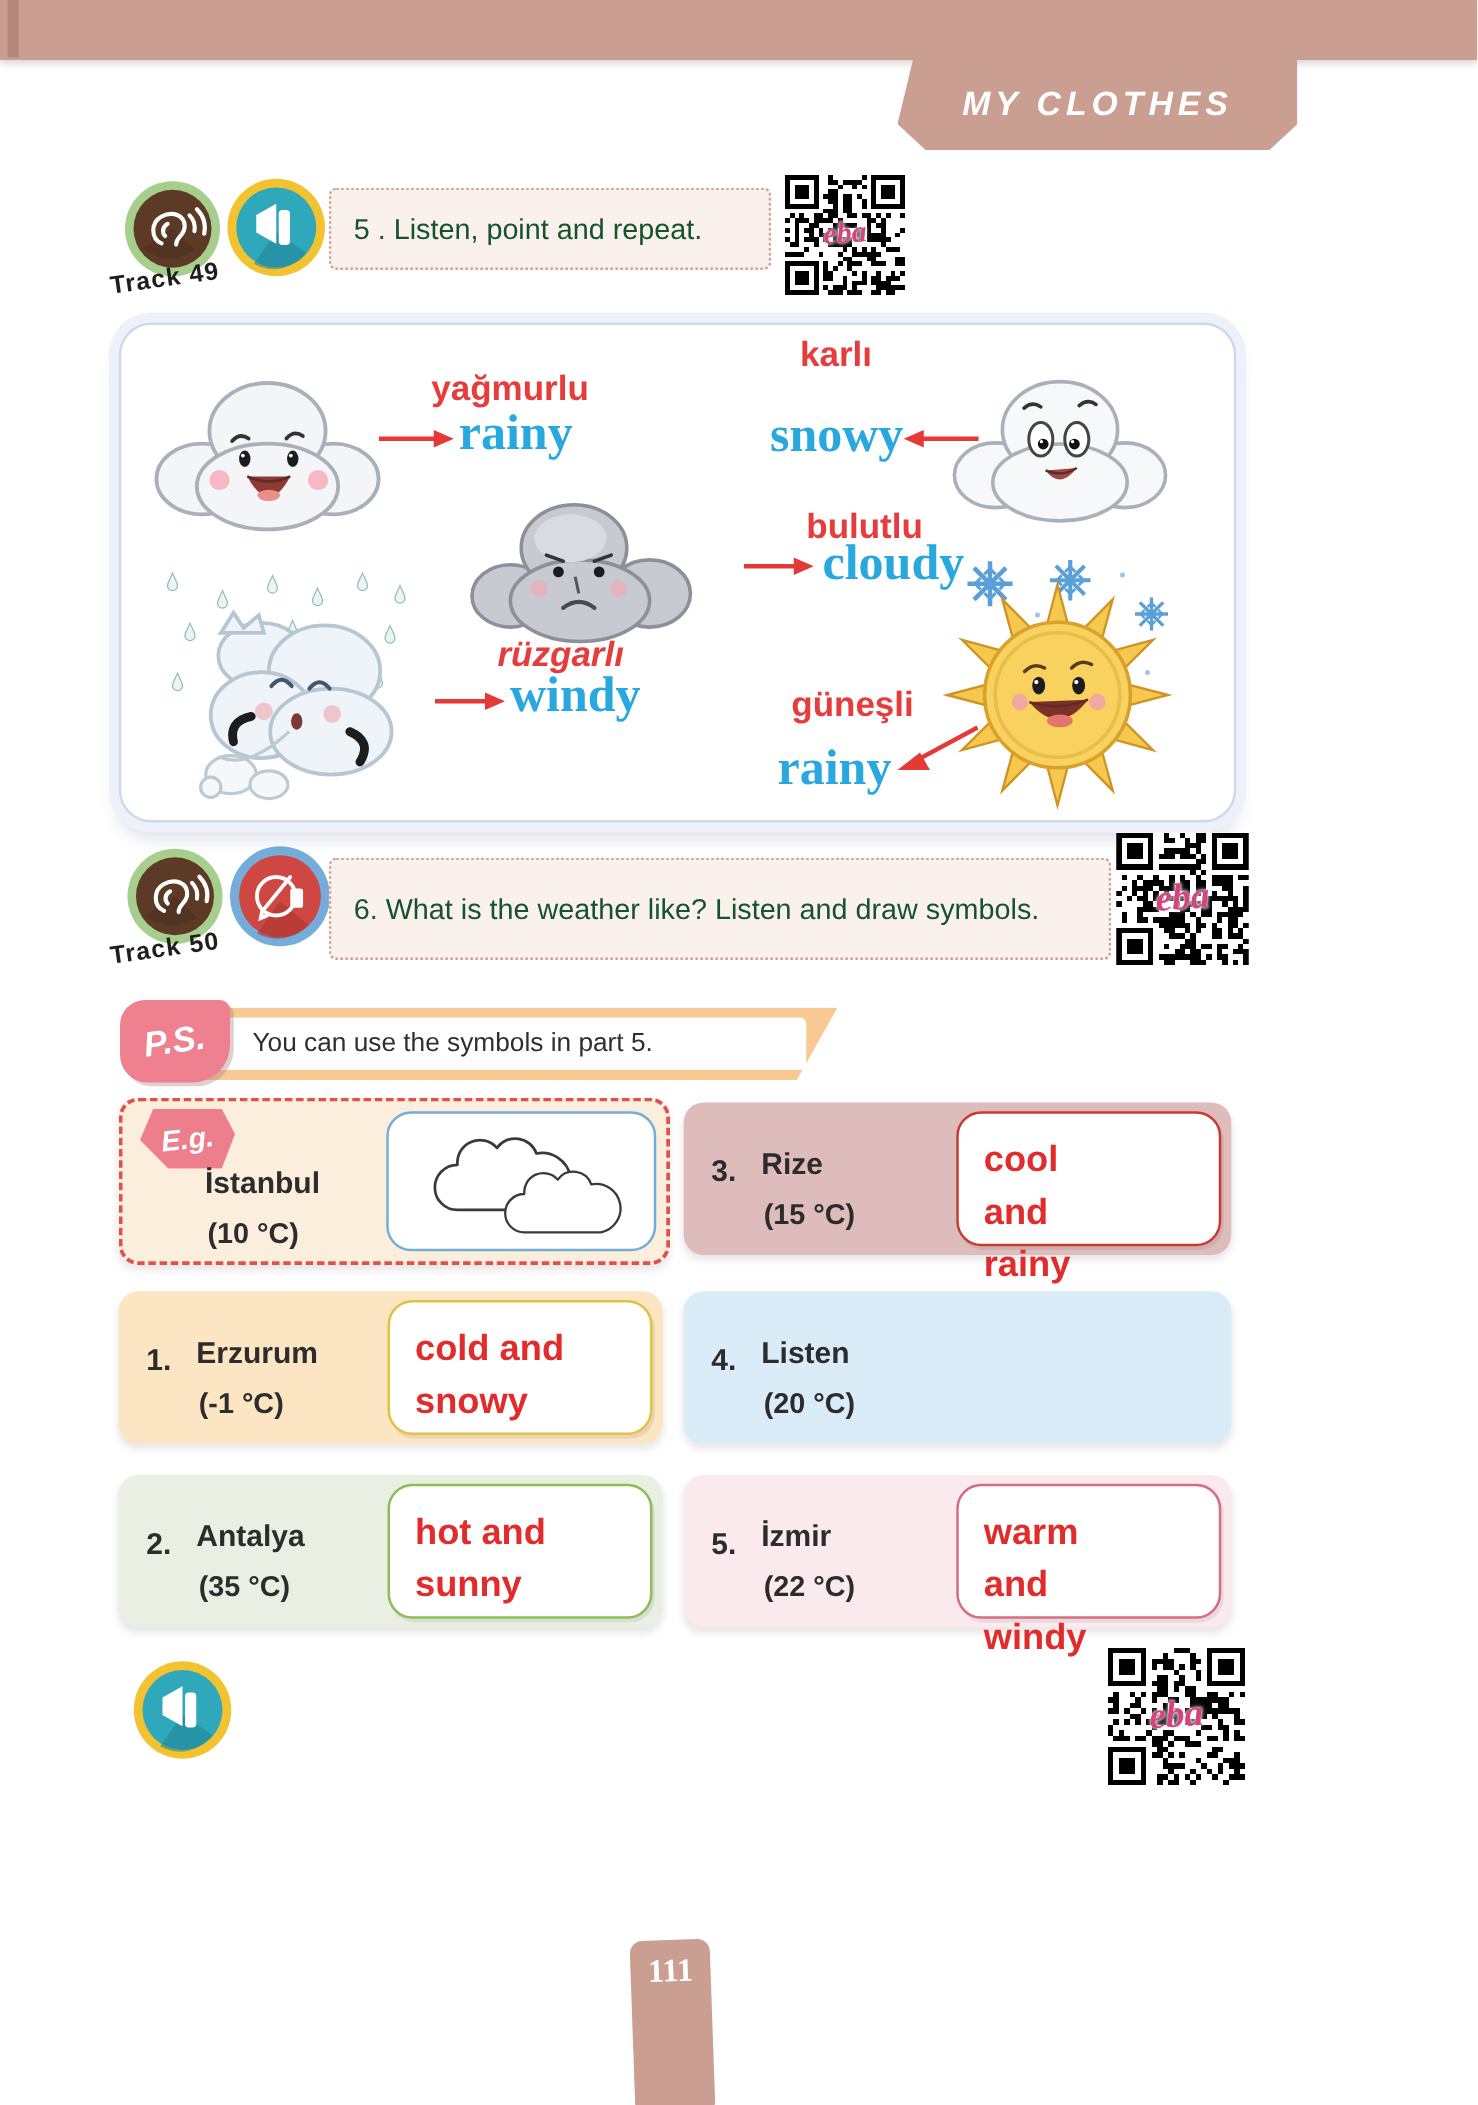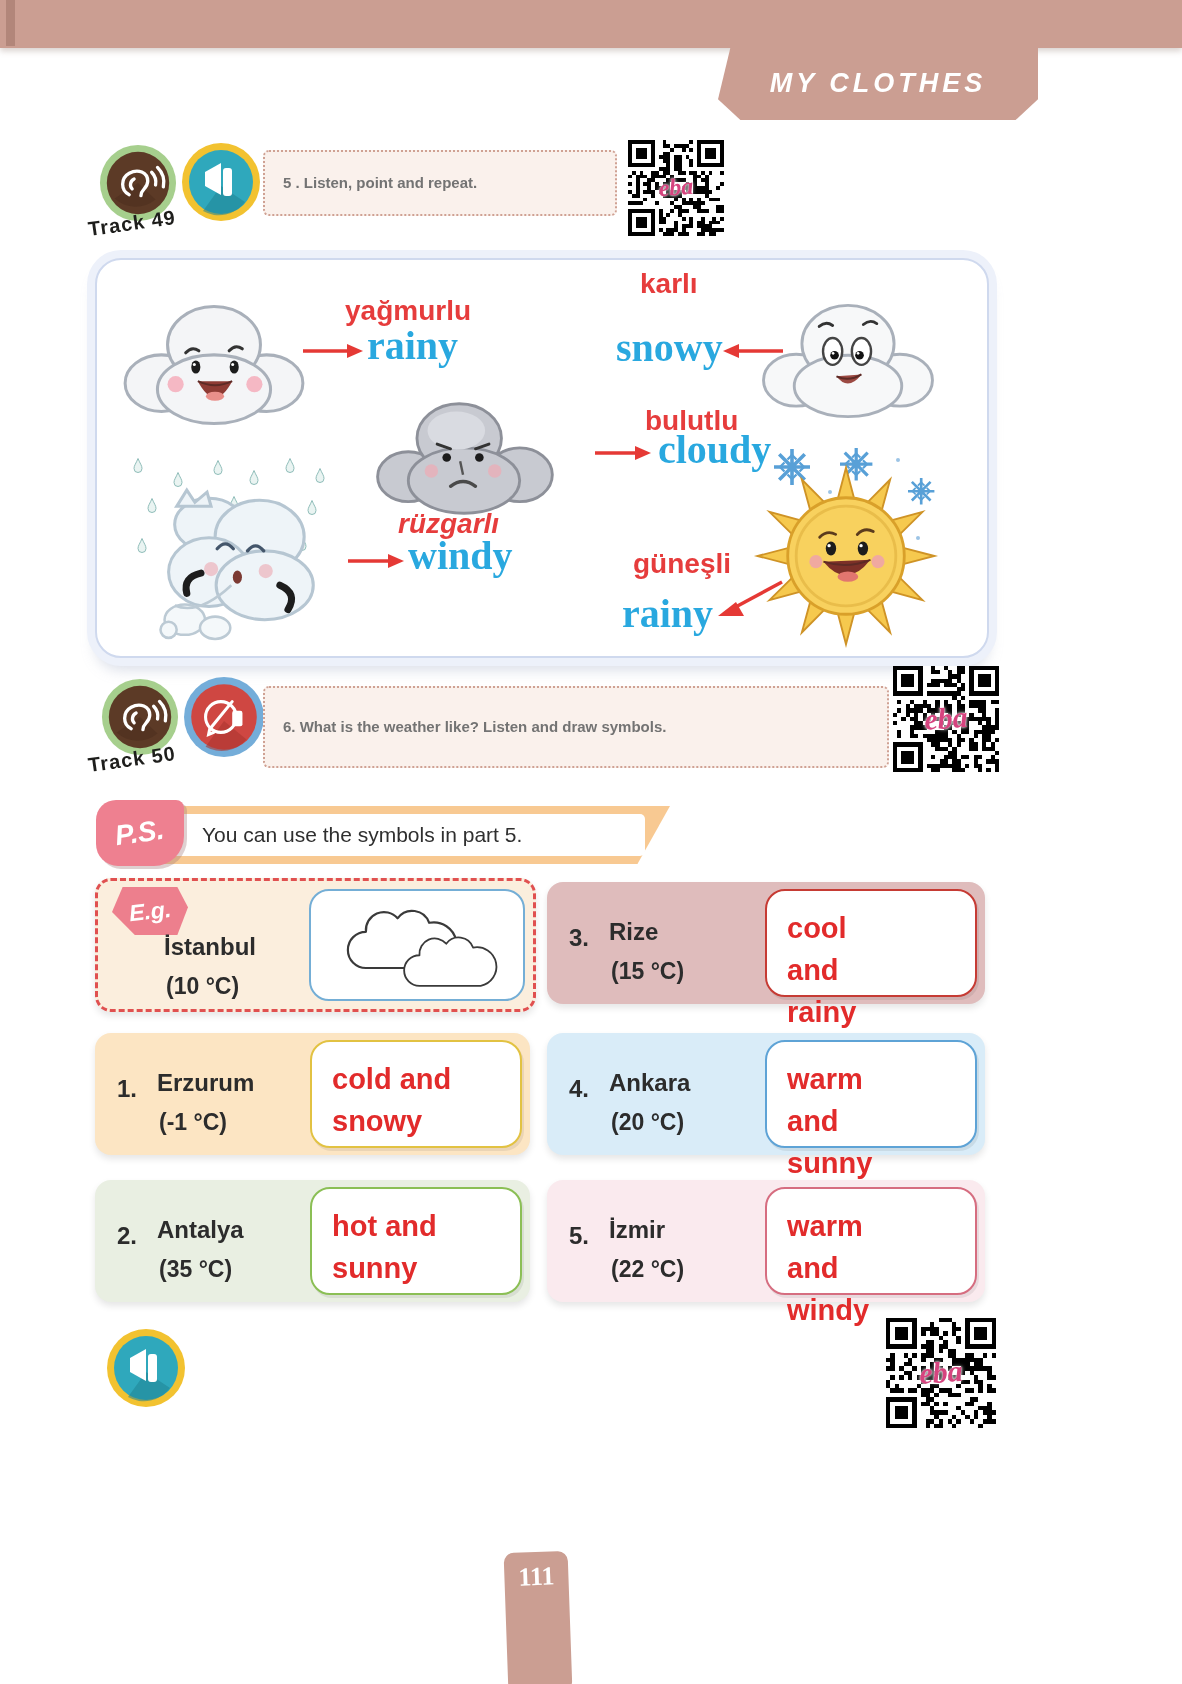--- a/index.html
+++ b/index.html
@@ -14,21 +14,21 @@
             clip-path:polygon(4% 0,100% 0,100% 72%,93% 100%,7% 100%,0 72%);
             display:flex;align-items:center;justify-content:center;}
   .unit-tab span{color:#fff;font-weight:bold;font-style:italic;font-size:27px;letter-spacing:4px;}
 
   
   .badge{border-radius:50%;}
   .track{font-weight:bold;font-size:20px;color:#1e1e1c;transform:rotate(-8deg);letter-spacing:1px;}
 
   
   .dotbox{background:#faf1ec;border:2px dotted #cfa193;border-radius:6px;display:flex;align-items:center;}
-  .dotbox p{margin:0;padding:0 18px;font-weight:bold;color:#737373;font-size:15px;line-height:1.85;}
+  .dotbox p{margin:0;padding:0 18px;font-weight:normal;color:#14532d;font-size:23px;line-height:1.85;}
 
   
   .qr{background:#fff;}
   .qr svg{position:absolute;left:0;top:0;width:100%;height:100%;}
   .eba-tag{position:absolute;left:50%;top:50%;transform:translate(-50%,-52%) rotate(-4deg);
            font-family:"Liberation Serif",serif;font-style:italic;font-weight:bold;font-size:30px;
            color:#d6447f;text-shadow:0 0 4px #fff,0 0 2px #fff;z-index:2;}
 
   
   .wpanel{left:95px;top:258px;width:890px;height:396px;background:#fff;border:2px solid #cfd9ee;border-radius:26px;
@@ -853,25 +853,22 @@
       <div class="ctemp">(-1 °C)</div>
     </div>
     <div class="abox b-yellow">
       <span>cold and snowy</span>
     </div>
   </div>
 
   <div class="abs card card-ankara">
     <div class="cnum">4.</div>
     <div class="cbody">
-      <div class="ccity">Ankara</div>
+      <div class="ccity">Listen</div>
       <div class="ctemp">(20 °C)</div>
-    </div>
-    <div class="abox b-skyblue wrap2">
-      <span>warm and sunny</span>
     </div>
   </div>
 
   <div class="abs card card-antalya">
     <div class="cnum">2.</div>
     <div class="cbody">
       <div class="ccity">Antalya</div>
       <div class="ctemp">(35 °C)</div>
     </div>
     <div class="abox b-green wrap2">

